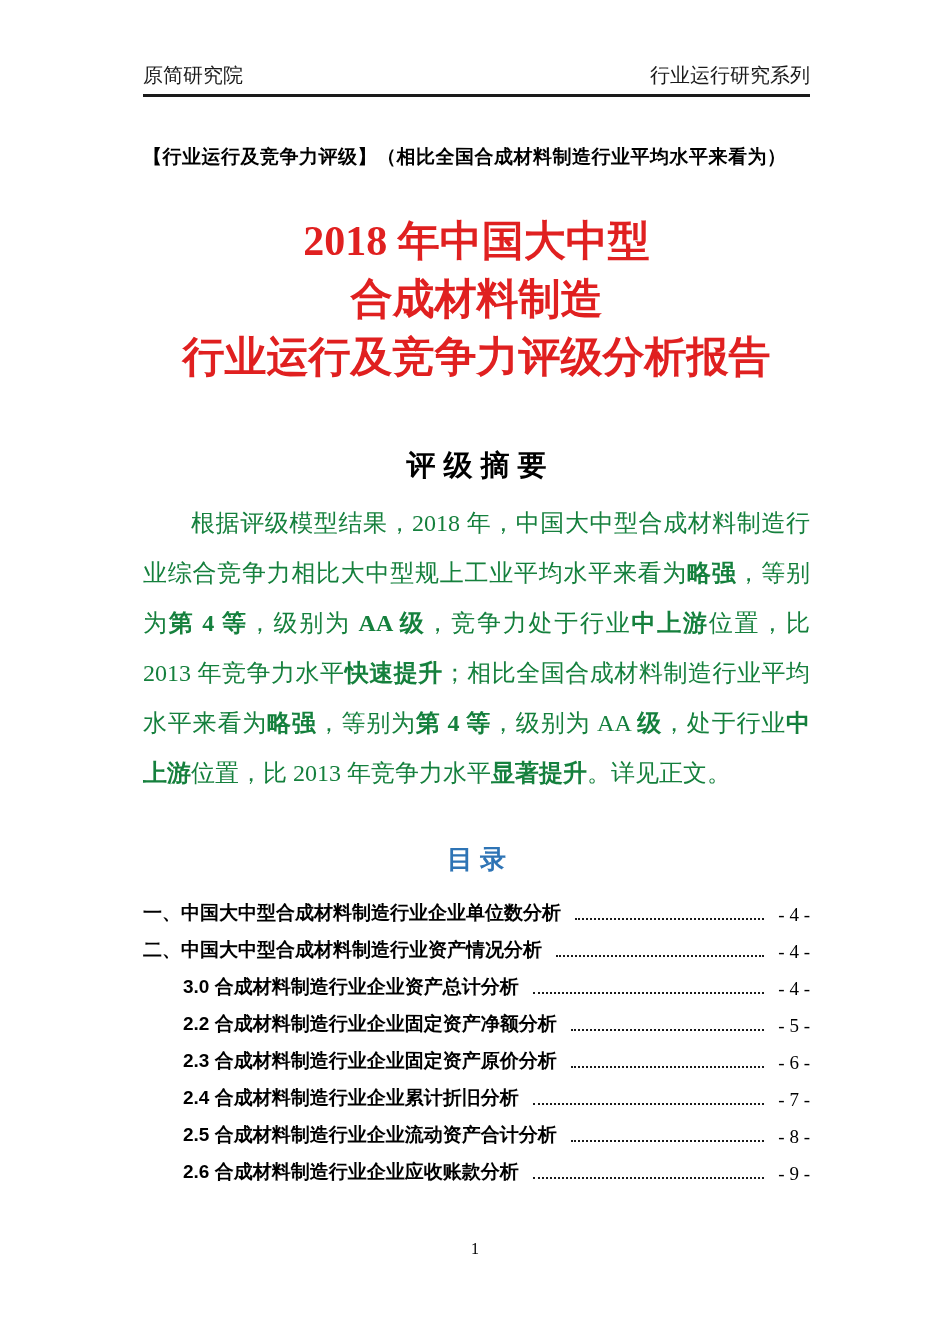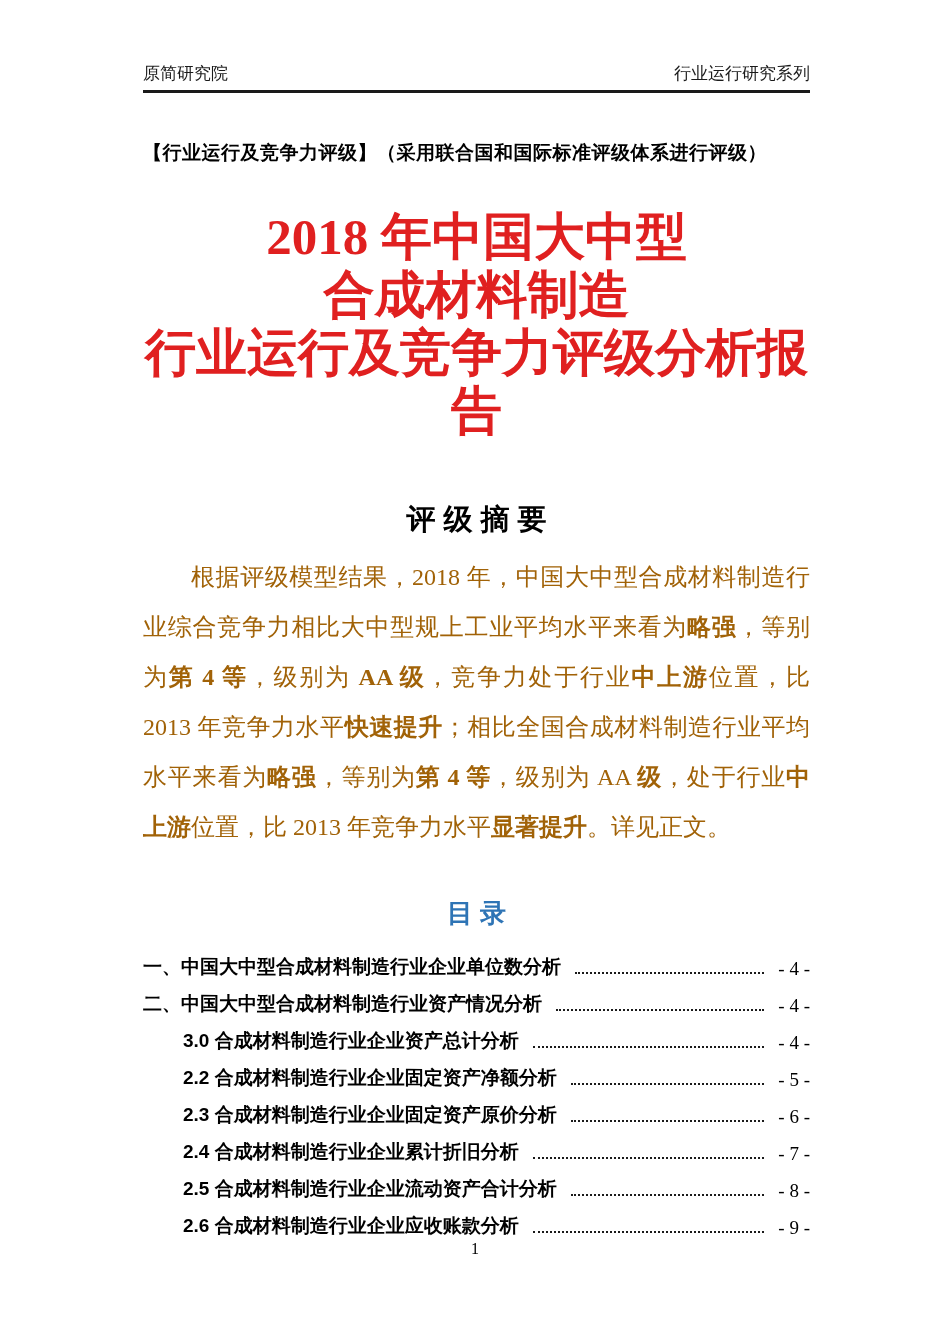--- a/index.html
+++ b/index.html
@@ -11,48 +11,48 @@
     background:#ffffff;
     color:#111;
     font-family:"Liberation Serif","DejaVu Serif",serif;
     overflow:hidden;
   }
   .content { padding:62px 140px 0 143px; }
 
   .header-row {
     display:flex; justify-content:space-between; align-items:flex-end;
     font-family:"Liberation Sans","DejaVu Sans",sans-serif;
-    font-size:17px; color:#1a1a1a;
+    font-size:20px; color:#1a1a1a;
   }
   .header-rule { border-bottom:3px solid #1a1a1a; margin-top:5px; }
 
   .subtitle {
     margin-top:47px;
     font-family:"Liberation Sans","DejaVu Sans",sans-serif;
     font-weight:700; font-size:19px; color:#000;
     letter-spacing:0.5px;
   }
 
   .title-block { margin-top:42px; text-align:center; }
   .title-line {
-    font-weight:700; font-size:51px; line-height:58px;
+    font-weight:700; font-size:42px; line-height:58px;
     font-family:"Liberation Serif","DejaVu Serif",serif;
   }
 
   .summary-heading {
     margin-top:60px; text-align:center;
     font-family:"Liberation Sans","DejaVu Sans",sans-serif;
     font-weight:700; font-size:29px; color:#000;
   }
 
   .summary-para {
     margin-top:12px;
     font-size:24px; line-height:50px;
     text-align:justify; text-justify:inter-ideograph;
-    text-indent:48px; color:#a16207;
+    text-indent:48px; color:#15803d;
   }
   .summary-para .b { font-weight:700; }
 
   .toc-heading {
     margin-top:44px; text-align:center;
     font-family:"Liberation Sans","DejaVu Sans",sans-serif;
     font-weight:700; font-size:26px;
   }
 
   .toc-list { margin-top:16px; }
@@ -86,21 +86,21 @@
 
 <div class="page">
   <div class="content">
 
     <div class="header-row">
       <span>原简研究院</span>
       <span>行业运行研究系列</span>
     </div>
     <div class="header-rule"></div>
 
-    <div class="subtitle">【行业运行及竞争力评级】（采用联合国和国际标准评级体系进行评级）</div>
+    <div class="subtitle">【行业运行及竞争力评级】（相比全国合成材料制造行业平均水平来看为）</div>
 
     <div class="title-block" style="color: rgb(224, 32, 32);">
       <div class="title-line">2018 年中国大中型</div>
       <div class="title-line">合成材料制造</div>
       <div class="title-line">行业运行及竞争力评级分析报告</div>
     </div>
 
     <div class="summary-heading">评 级 摘 要</div>
 
     <p class="summary-para"><span>根据评级模型结果，2018 年，中国大中型合成材料制造行业综合竞争力相比大中型规上工业平均水平来看为</span><span class="b">略强</span><span>，等别为</span><span class="b">第 4 等</span><span>，级别为 </span><span class="b">AA 级</span><span>，竞争力处于行业</span><span class="b">中上游</span><span>位置，比 2013 年竞争力水平</span><span class="b">快速提升</span><span>；相比全国合成材料制造行业平均水平来看为</span><span class="b">略强</span><span>，等别为</span><span class="b">第 4 等</span><span>，级别为 AA </span><span class="b">级</span><span>，处于行业</span><span class="b">中上游</span><span>位置，比 2013 年竞争力水平</span><span class="b">显著提升</span><span>。详见正文。</span></p>

